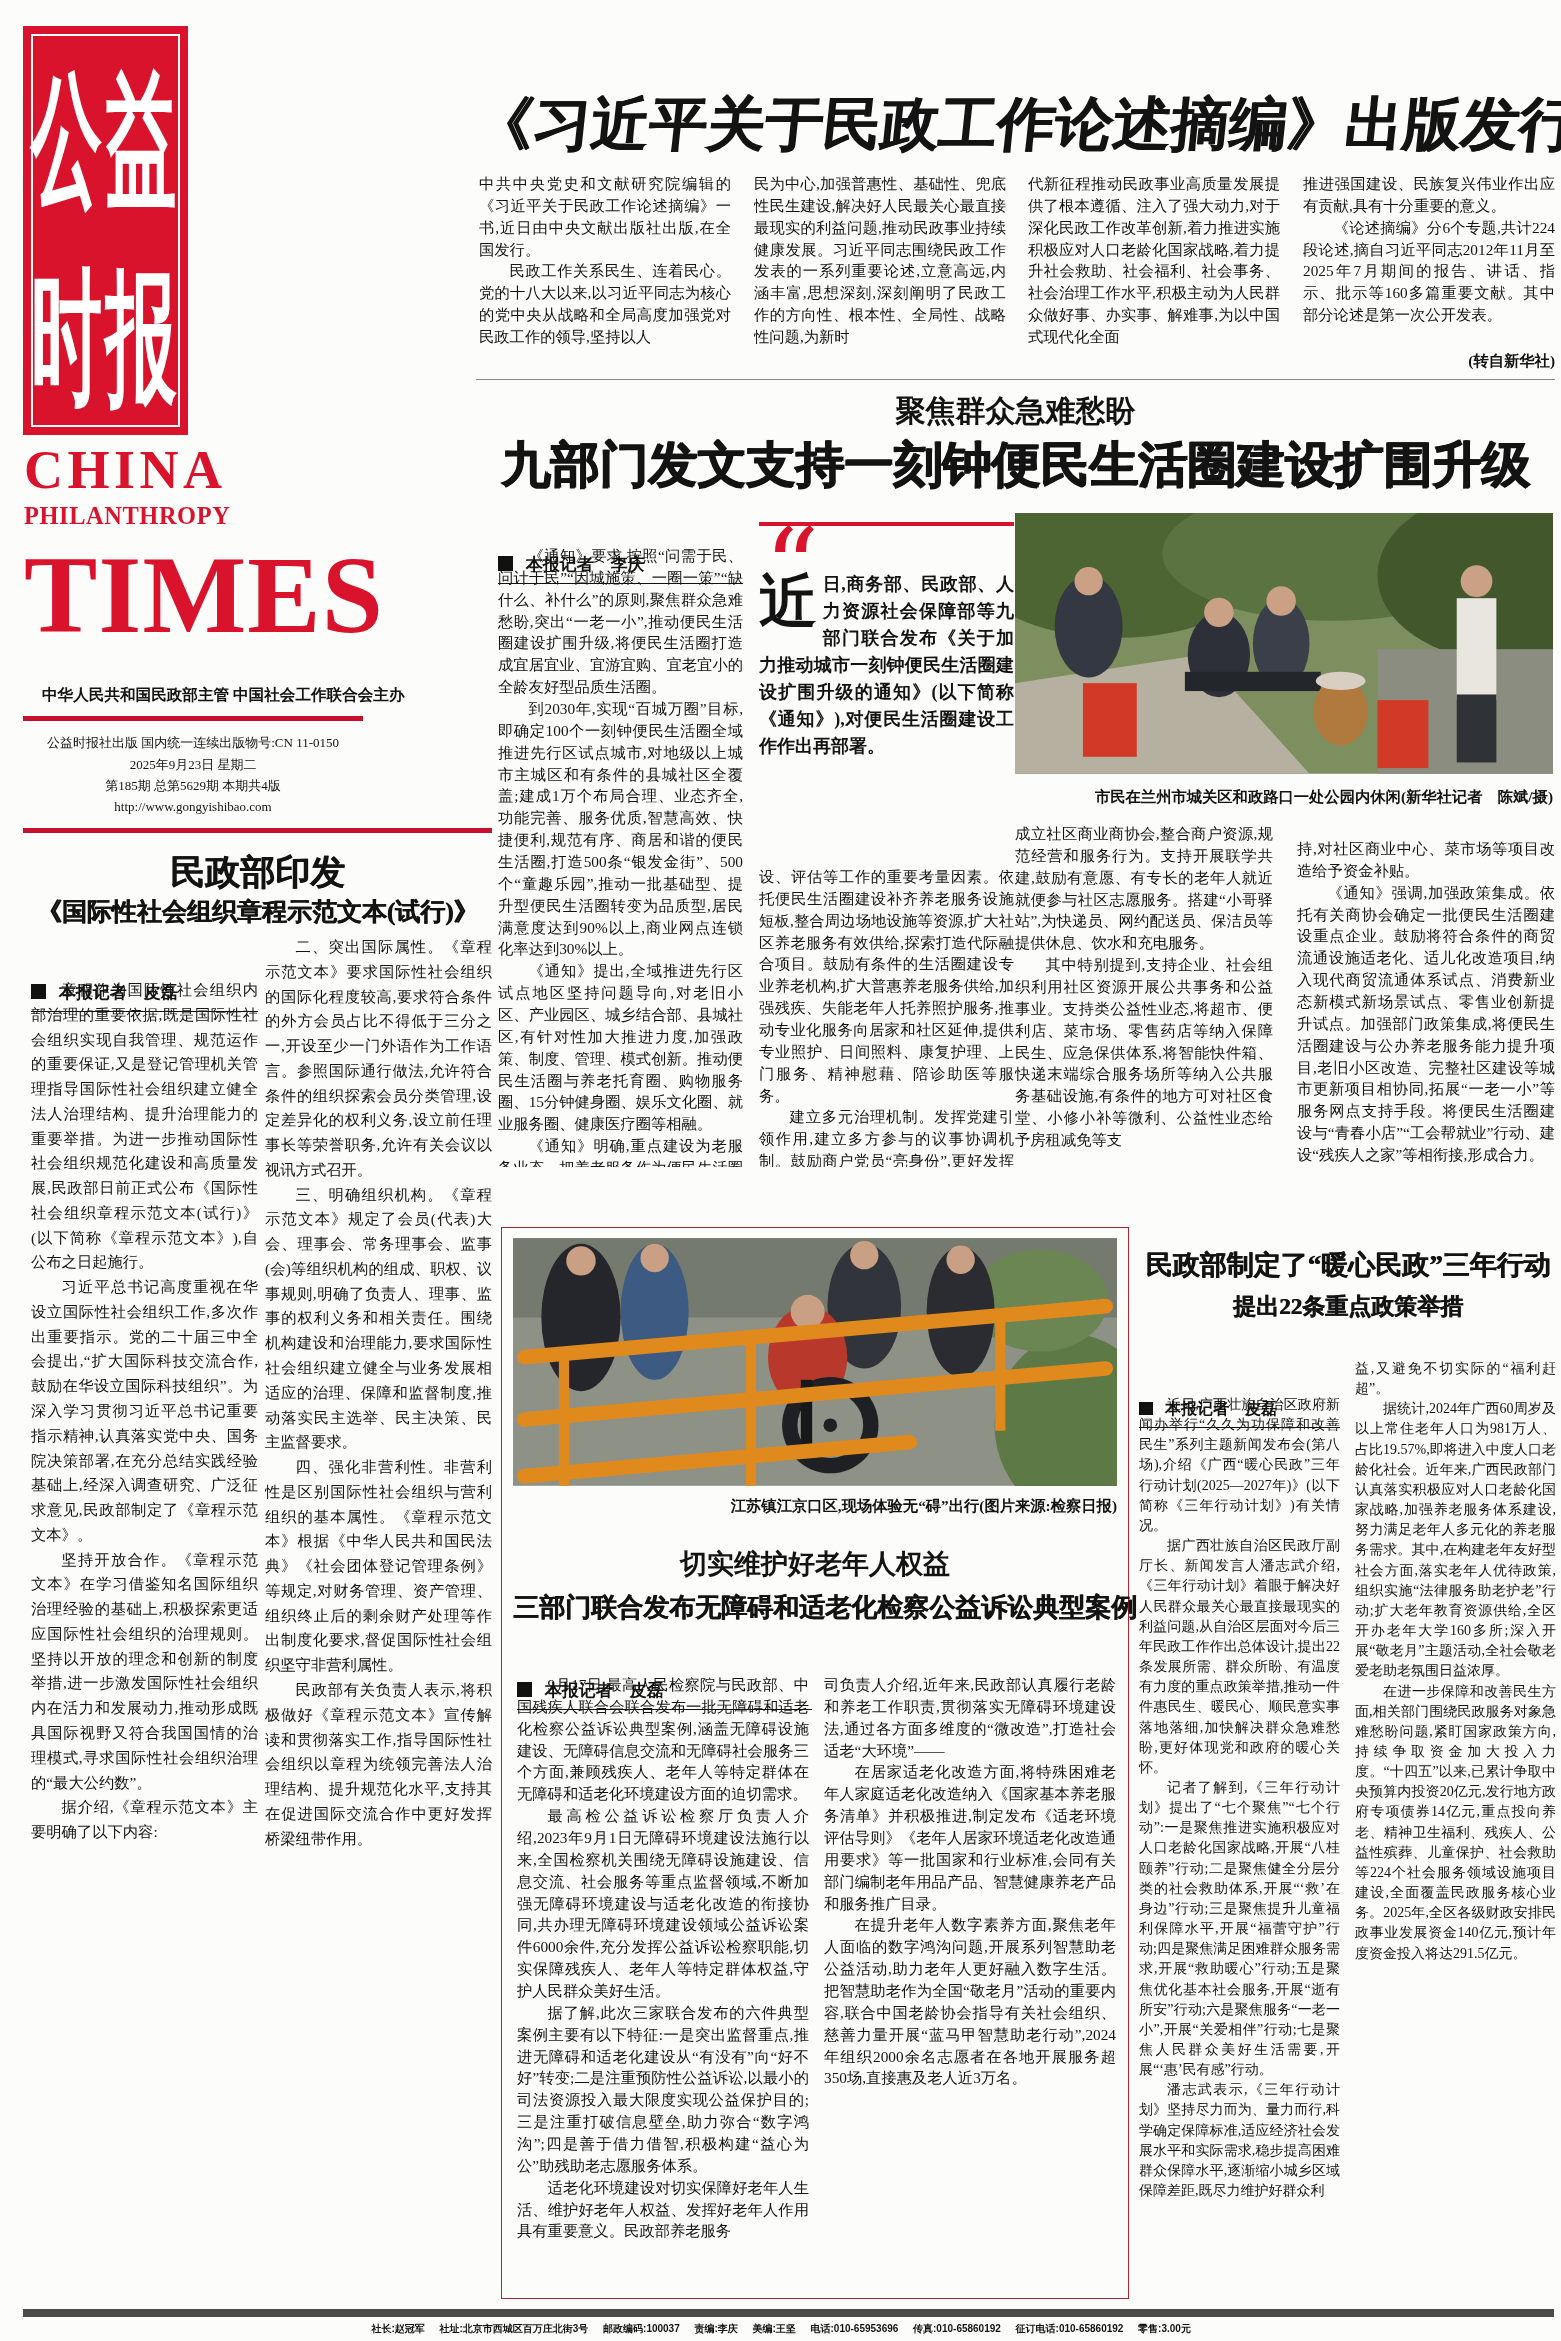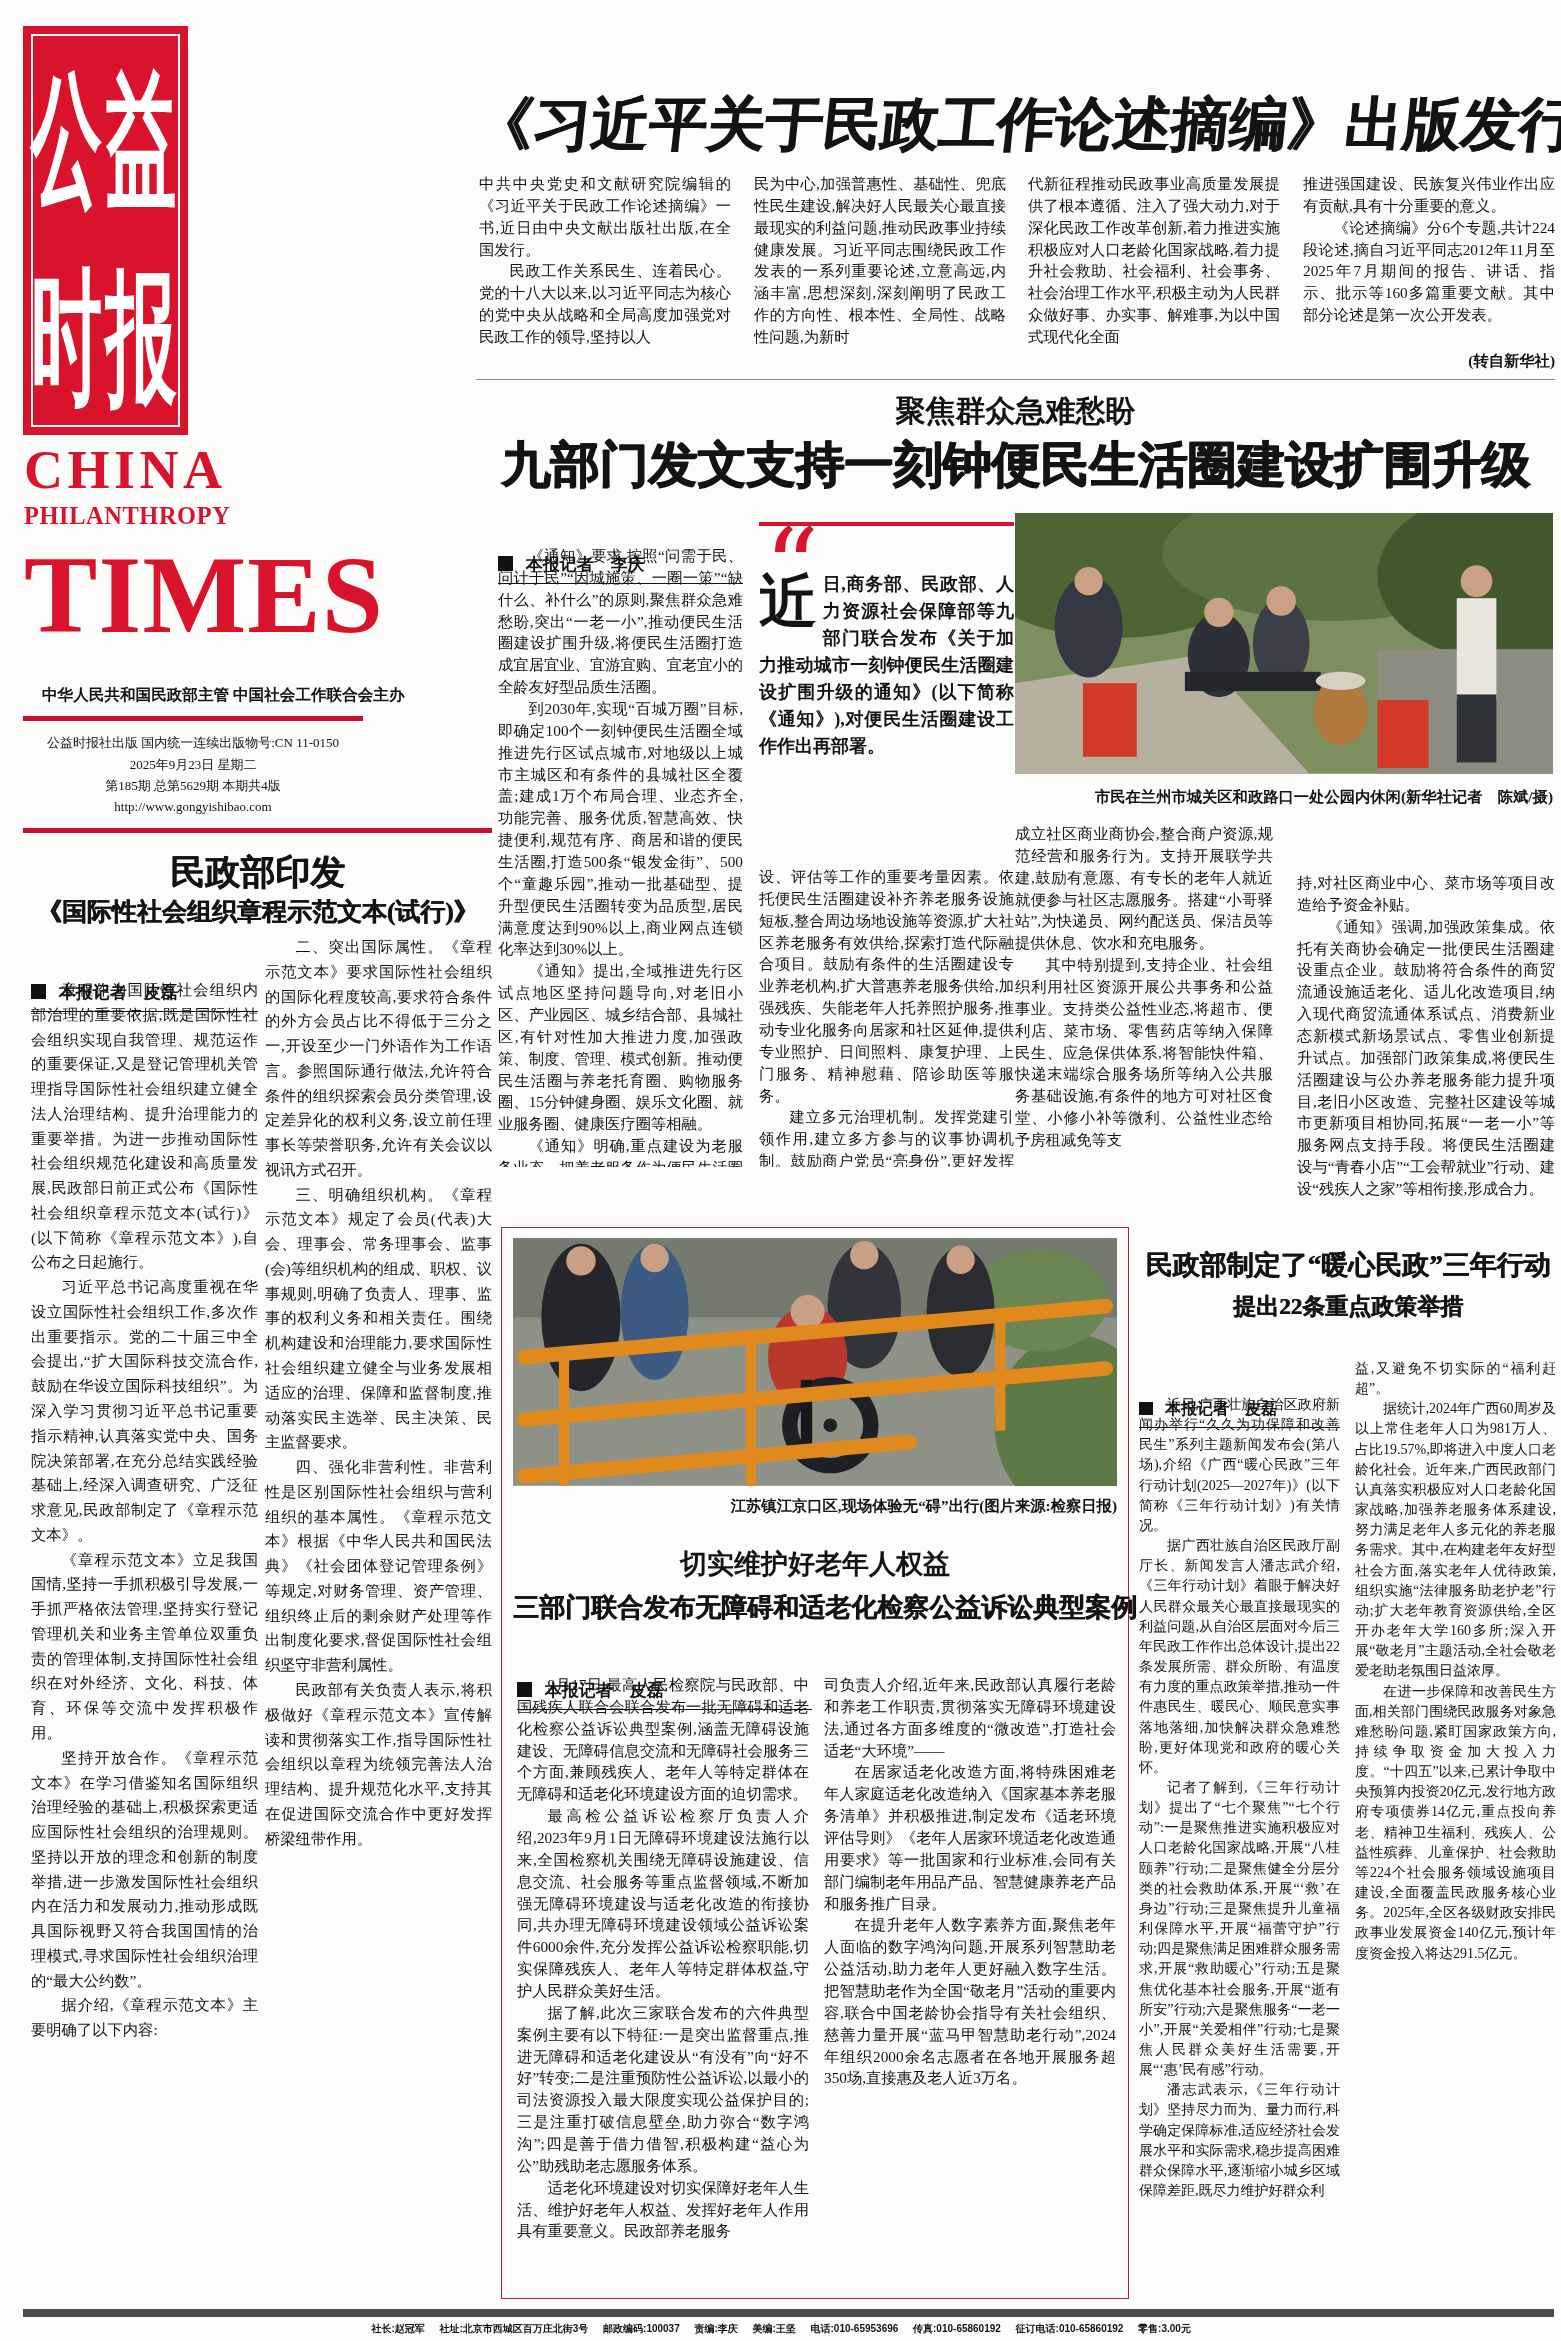--- a/index.html
+++ b/index.html
@@ -131,35 +131,34 @@
       <circle cx="815" cy="120" r="28" fill="#caa184"></circle>
       <ellipse cx="130" cy="200" rx="60" ry="90" fill="#333842"></ellipse>
       <circle cx="130" cy="120" r="25" fill="#caa184"></circle>
     </svg>
   </div>
   <div class="abs caption" style="left:1015px;top:787px;width:538px;">市民在兰州市城关区和政路口一处公园内休闲(新华社记者　陈斌/摄)</div>
   <div class="abs body-text cont" style="left:1015px;top:823px;width:258px;height:345px;">
       <p>成立社区商业商协会,整合商户资源,规范经营和服务行为。支持开展联学共建,鼓励有意愿、有专长的老年人就近就便参与社区志愿服务。搭建“小哥驿站”,为快递员、网约配送员、保洁员等提供休息、饮水和充电服务。</p>
       <p>其中特别提到,支持企业、社会组织利用社区资源开展公共事务和公益事业。支持类公益性业态,将超市、便利店、菜市场、零售药店等纳入保障民生、应急保供体系,将智能快件箱、快递末端综合服务场所等纳入公共服务基础设施,有条件的地方可对社区食堂、小修小补等微利、公益性业态给予房租减免等支</p>
     </div>
-  <div class="abs body-text cont" style="left:1297px;top:872px;width:258px;height:345px;">
+  <div class="abs body-text cont" style="left:1297px;top:838px;width:258px;height:345px;">
       <p>持,对社区商业中心、菜市场等项目改造给予资金补贴。</p>
       <p>《通知》强调,加强政策集成。依托有关商协会确定一批便民生活圈建设重点企业。鼓励将符合条件的商贸流通设施适老化、适儿化改造项目,纳入现代商贸流通体系试点、消费新业态新模式新场景试点、零售业创新提升试点。加强部门政策集成,将便民生活圈建设与公办养老服务能力提升项目,老旧小区改造、完整社区建设等城市更新项目相协同,拓展“一老一小”等服务网点支持手段。将便民生活圈建设与“青春小店”“工会帮就业”行动、建设“残疾人之家”等相衔接,形成合力。</p>
     </div>
 
   <div class="abs red-rule" style="left:23px;top:828px;width:469px;height:4.5px;"></div>
   <div class="abs sec-headline" style="left:23px;top:849px;width:469px;font-size:35px;">民政部印发</div>
   <div class="abs sec-headline" style="left:23px;top:895px;width:469px;font-size:25px;">《国际性社会组织章程示范文本(试行)》</div>
   <div class="abs byline" style="left:31px;top:941px;width:227px;">
     <span class="sq"></span><span>本报记者　皮磊</span>
   </div>
   <div class="abs body-text lh-wide" style="left:31px;top:978px;width:227px;height:1311px;">
       <p>章程作为国际性社会组织内部治理的重要依据,既是国际性社会组织实现自我管理、规范运作的重要保证,又是登记管理机关管理指导国际性社会组织建立健全法人治理结构、提升治理能力的重要举措。为进一步推动国际性社会组织规范化建设和高质量发展,民政部日前正式公布《国际性社会组织章程示范文本(试行)》(以下简称《章程示范文本》),自公布之日起施行。</p>
       <p>习近平总书记高度重视在华设立国际性社会组织工作,多次作出重要指示。党的二十届三中全会提出,“扩大国际科技交流合作,鼓励在华设立国际科技组织”。为深入学习贯彻习近平总书记重要指示精神,认真落实党中央、国务院决策部署,在充分总结实践经验基础上,经深入调查研究、广泛征求意见,民政部制定了《章程示范文本》。</p>
-      <p>《章程示范文本》立足我国国情,坚持一手抓积极引导发展,一手抓严格依法管理,坚持实行登记管理机关和业务主管单位双重负责的管理体制,支持国际性社会组织在对外经济、文化、科技、体育、环保等交流中发挥积极作用。</p>
       <p>坚持开放合作。《章程示范文本》在学习借鉴知名国际组织治理经验的基础上,积极探索更适应国际性社会组织的治理规则。坚持以开放的理念和创新的制度举措,进一步激发国际性社会组织内在活力和发展动力,推动形成既具国际视野又符合我国国情的治理模式,寻求国际性社会组织治理的“最大公约数”。</p>
       <p>据介绍,《章程示范文本》主要明确了以下内容:</p>
     </div>
   <div class="abs body-text lh-wide" style="left:265px;top:935px;width:227px;height:1354px;">
       <p>二、突出国际属性。《章程示范文本》要求国际性社会组织的国际化程度较高,要求符合条件的外方会员占比不得低于三分之一,开设至少一门外语作为工作语言。参照国际通行做法,允许符合条件的组织探索会员分类管理,设定差异化的权利义务,设立前任理事长等荣誉职务,允许有关会议以视讯方式召开。</p>
       <p>三、明确组织机构。《章程示范文本》规定了会员(代表)大会、理事会、常务理事会、监事(会)等组织机构的组成、职权、议事规则,明确了负责人、理事、监事的权利义务和相关责任。围绕机构建设和治理能力,要求国际性社会组织建立健全与业务发展相适应的治理、保障和监督制度,推动落实民主选举、民主决策、民主监督要求。</p>
       <p>四、强化非营利性。非营利性是区别国际性社会组织与营利组织的基本属性。《章程示范文本》根据《中华人民共和国民法典》《社会团体登记管理条例》等规定,对财务管理、资产管理、组织终止后的剩余财产处理等作出制度化要求,督促国际性社会组织坚守非营利属性。</p>
       <p>民政部有关负责人表示,将积极做好《章程示范文本》宣传解读和贯彻落实工作,指导国际性社会组织以章程为统领完善法人治理结构、提升规范化水平,支持其在促进国际交流合作中更好发挥桥梁纽带作用。</p>
     </div>
 

